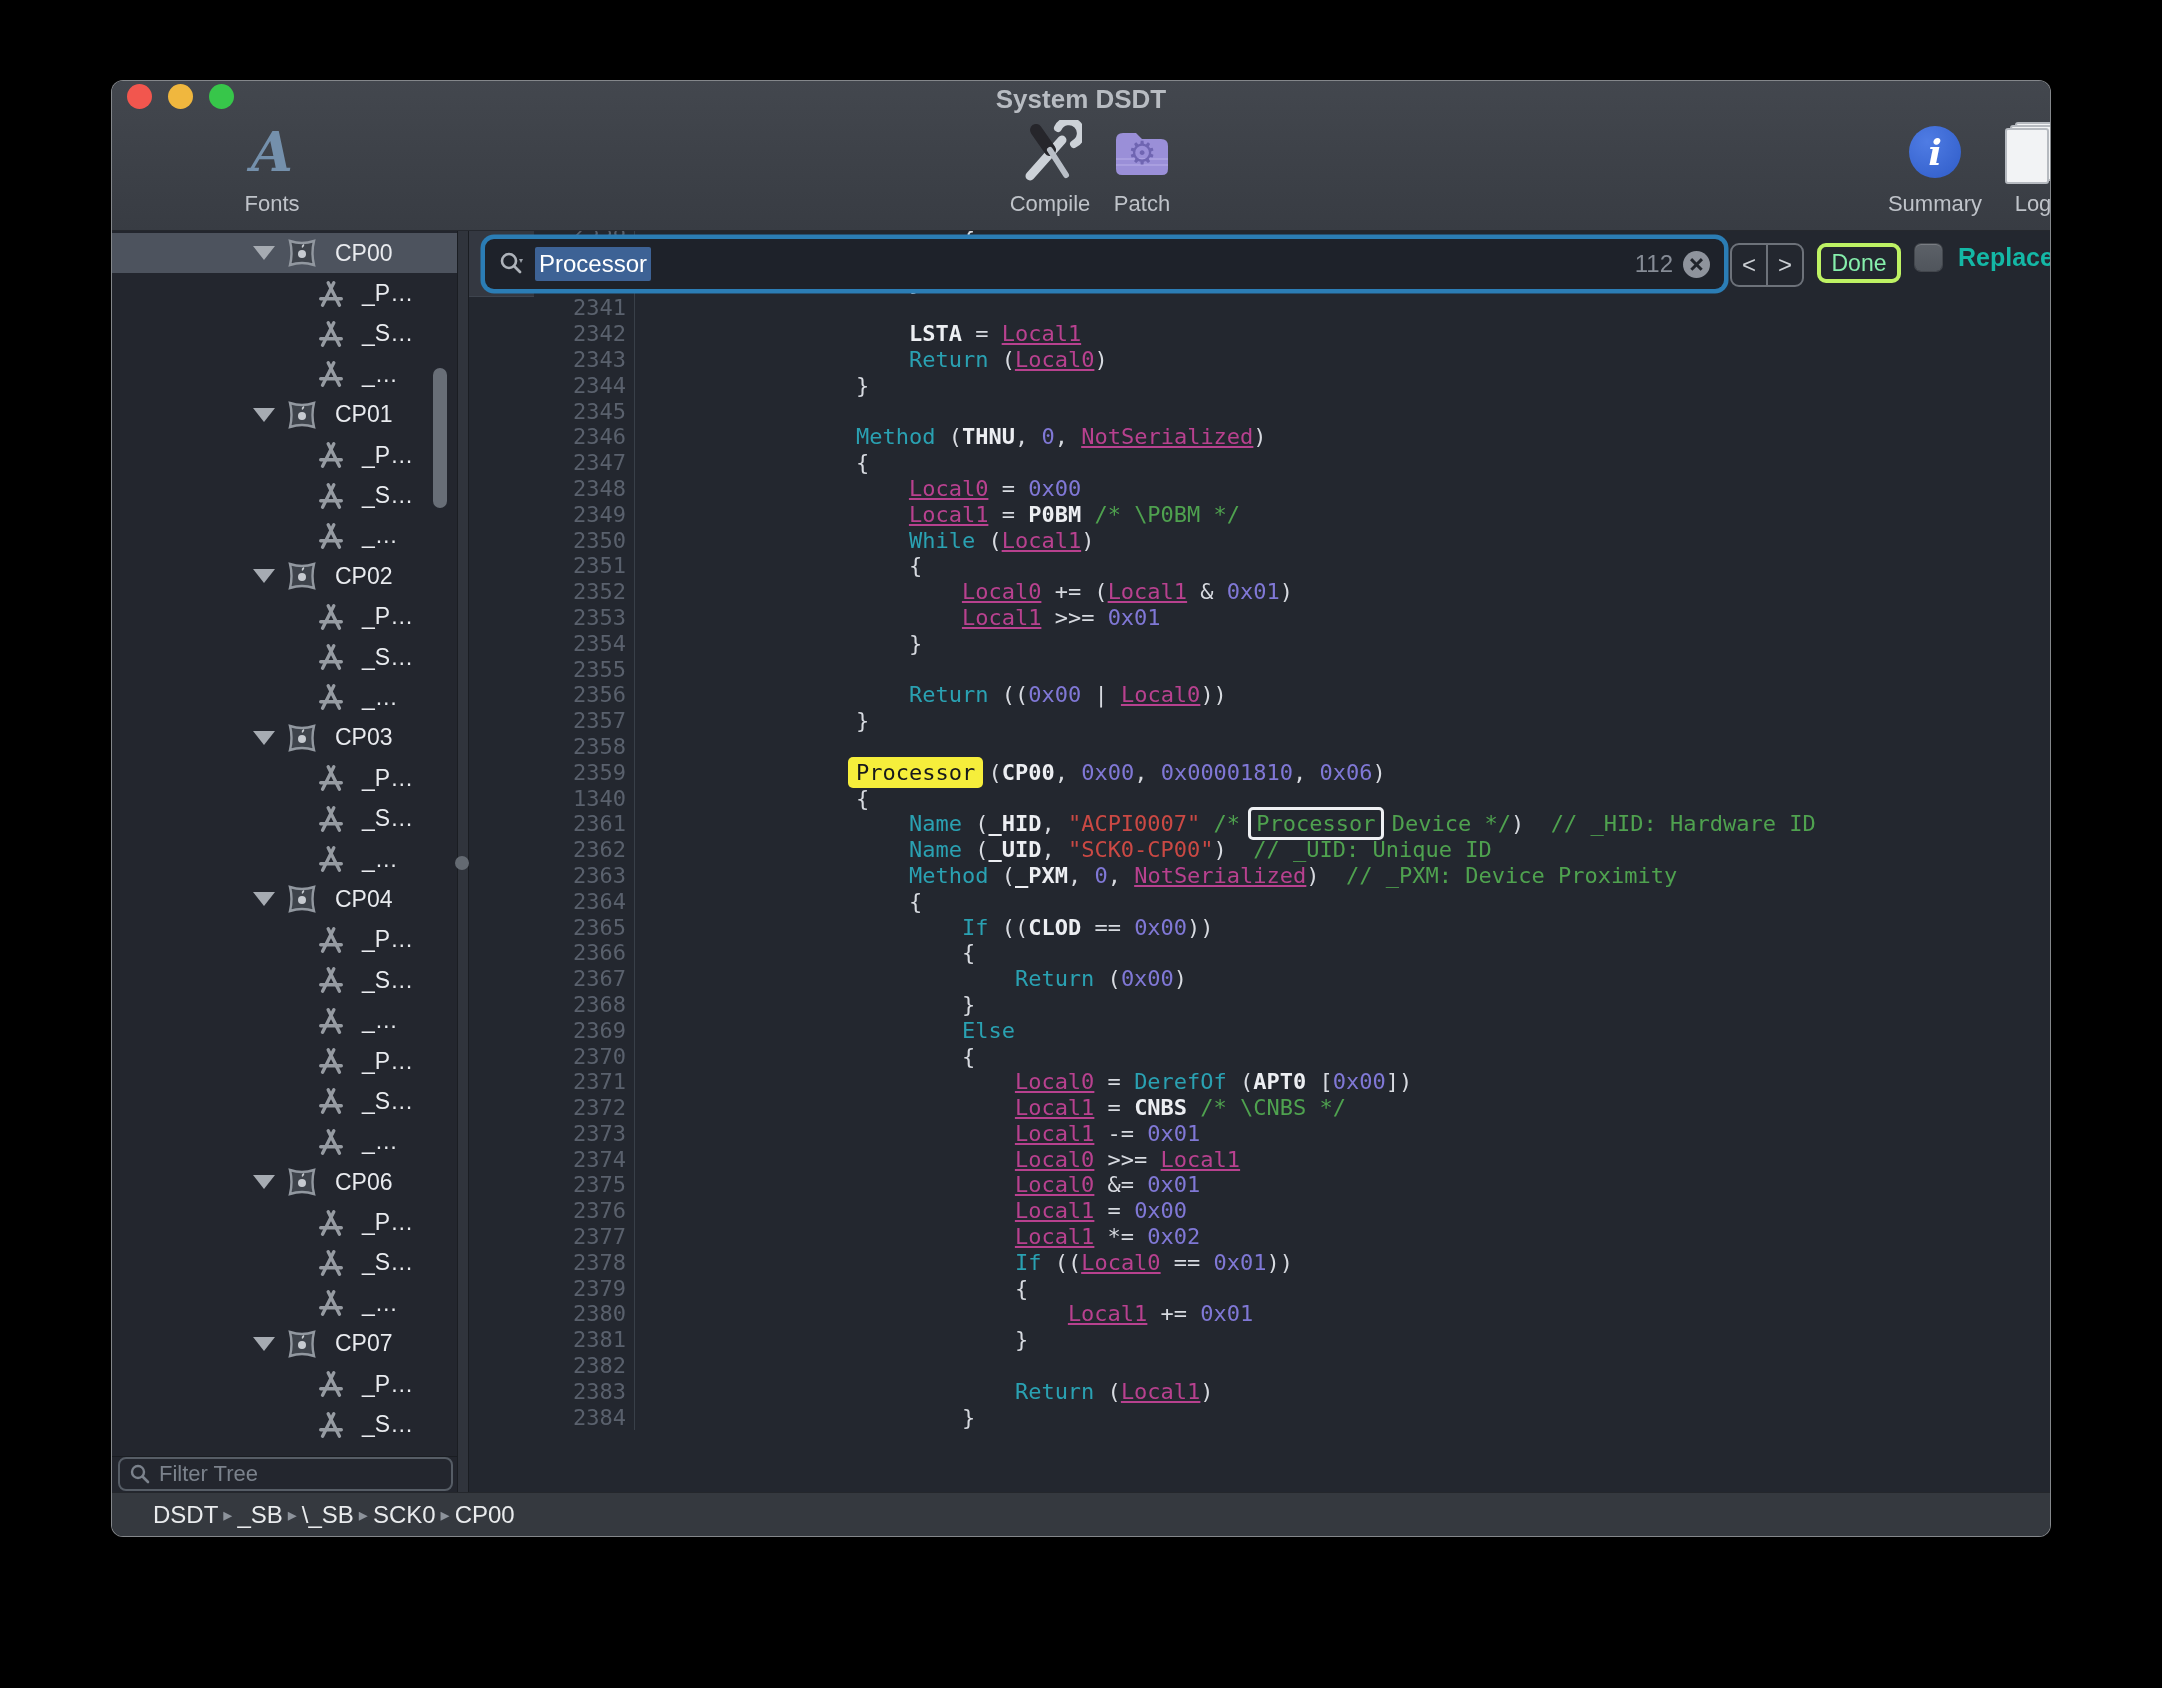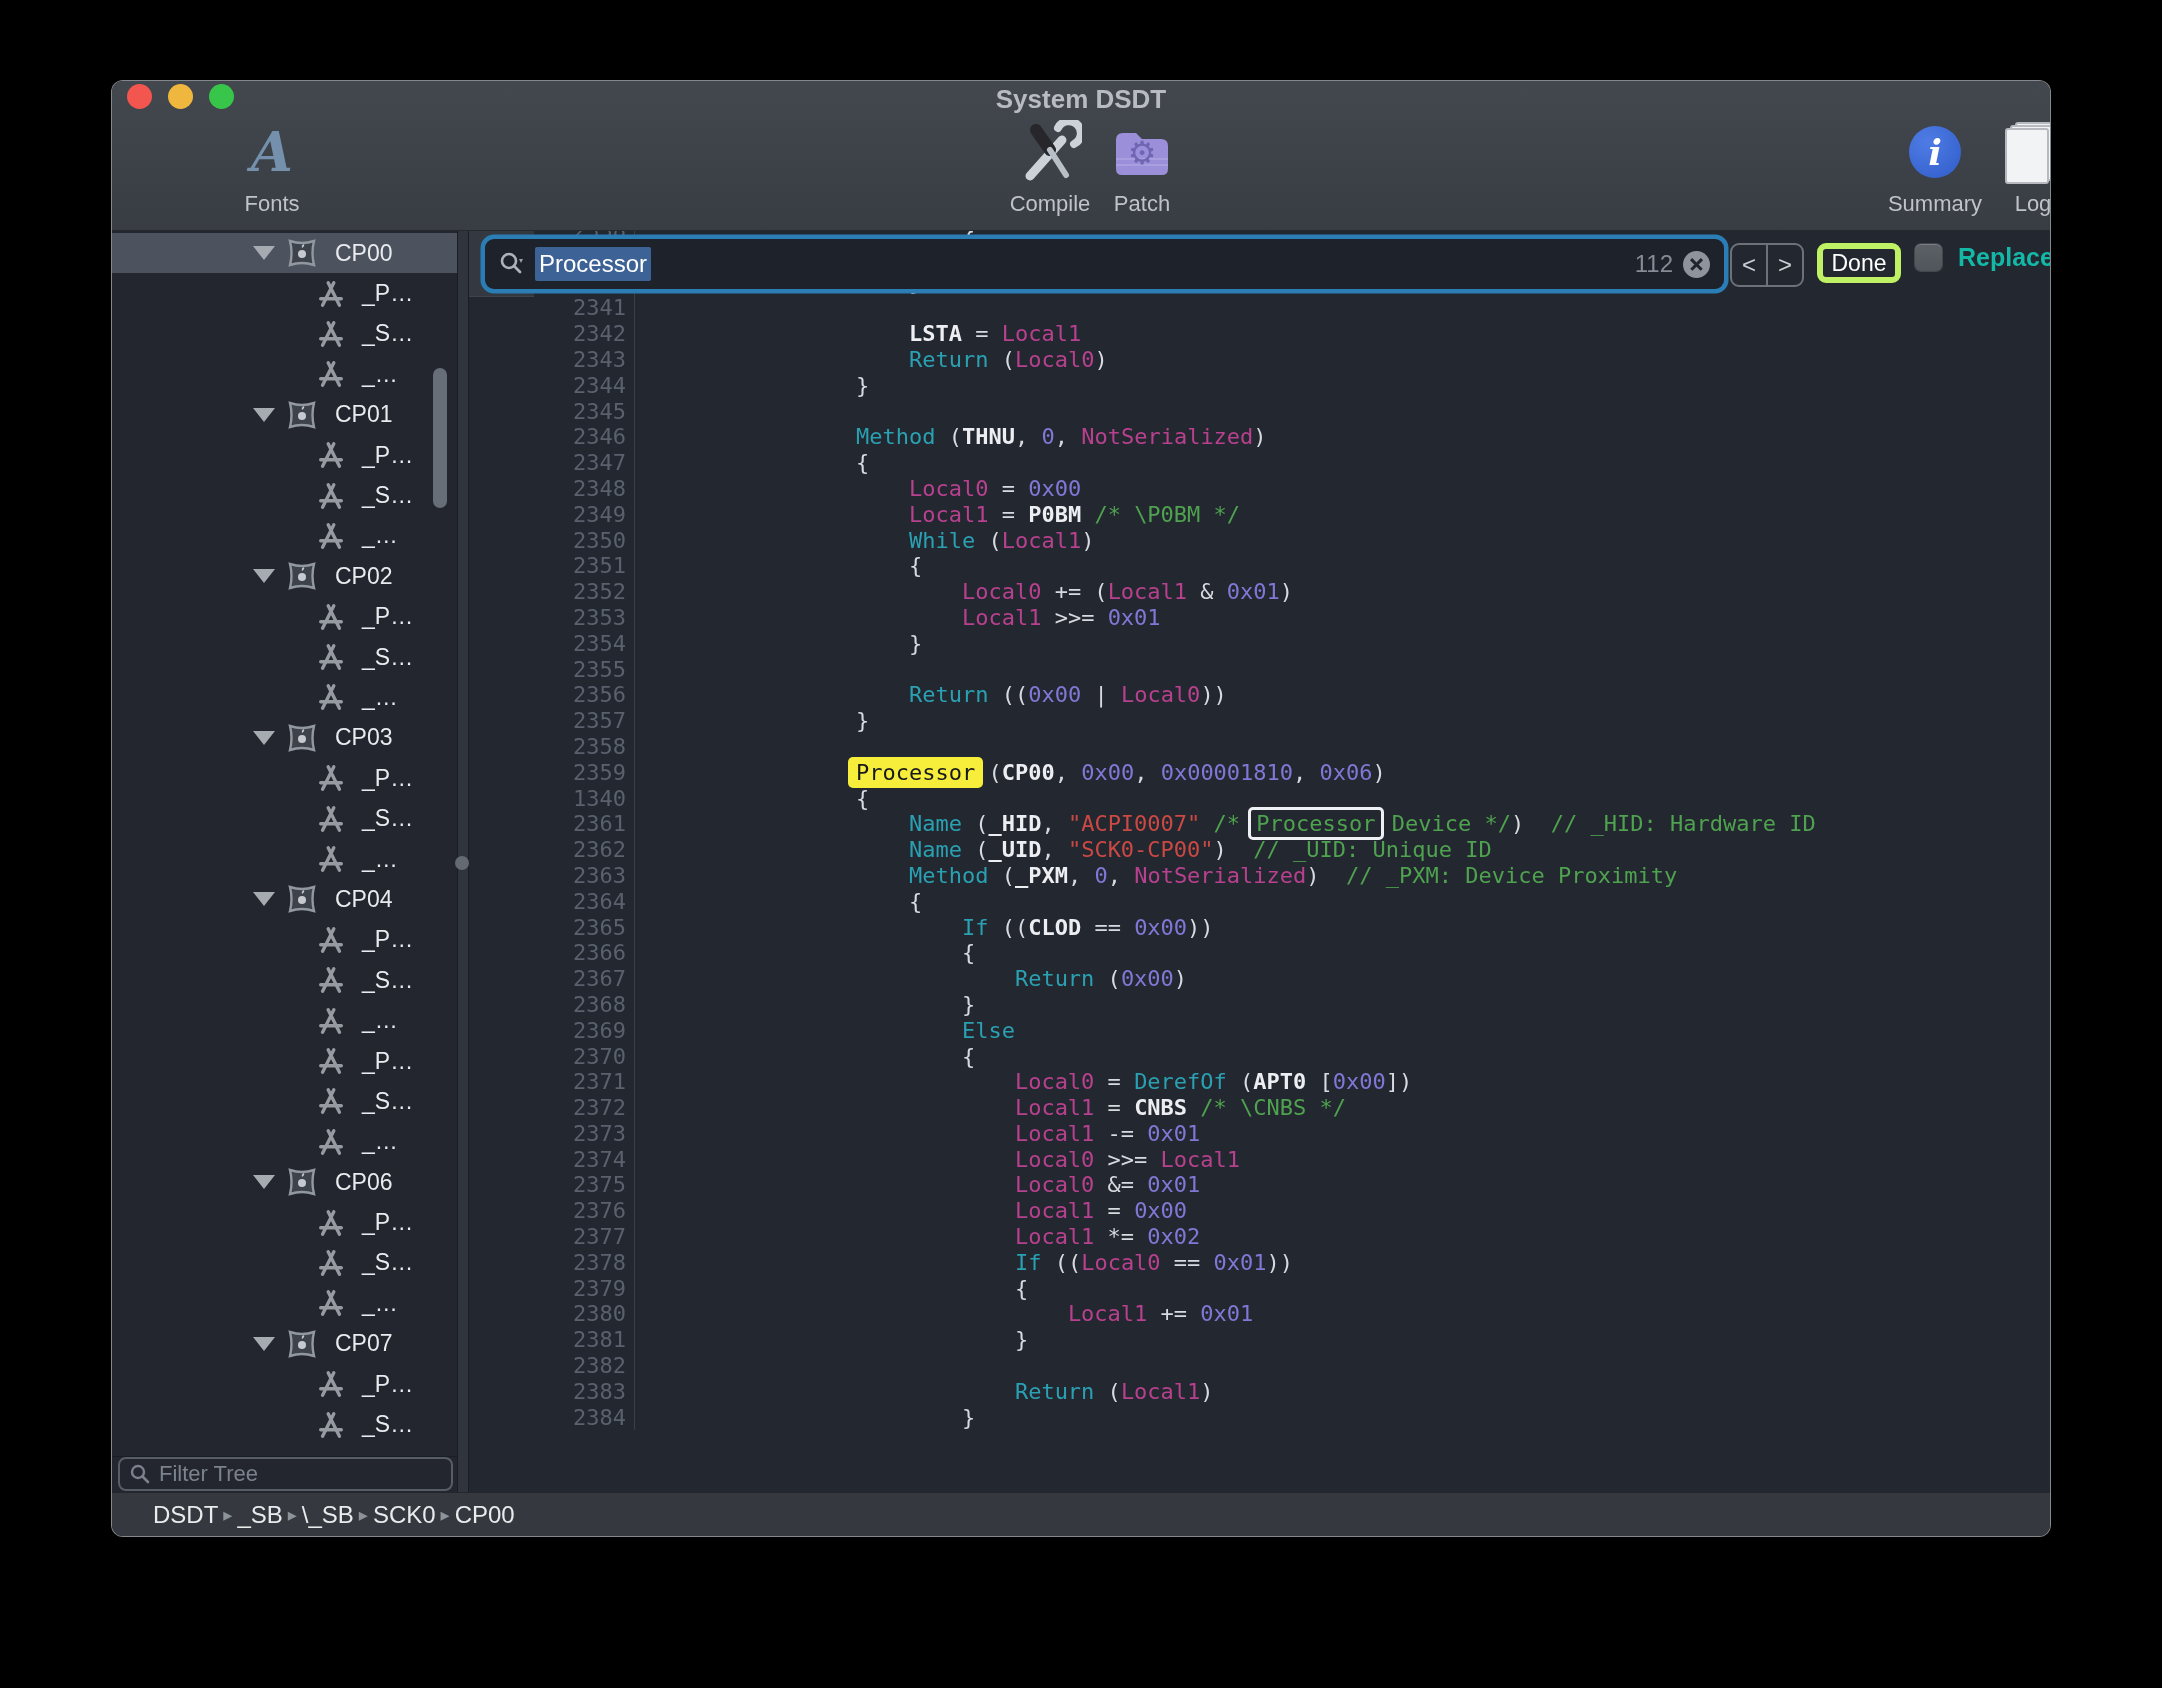--- a/index.html
+++ b/index.html
@@ -60,34 +60,34 @@
                padding:0 14px;box-sizing:border-box;gap:10px;}
   .q-sel{background:#3d6295;color:#fff;font-size:24px;padding:3px 4px;border-radius:2px;}
   .q-count{margin-left:auto;color:#868c96;font-size:24px;}
   .clearbtn{width:27px;height:27px;border-radius:50%;background:#8e939c;position:relative;flex:0 0 auto;}
   .clearbtn:before,.clearbtn:after{content:"";position:absolute;left:6px;top:12.5px;width:15px;height:2.6px;background:#20242b;}
   .clearbtn:before{transform:rotate(45deg);} .clearbtn:after{transform:rotate(-45deg);}
   .seg{position:absolute;left:1261px;top:12px;width:70px;height:40px;border:2px solid #6d727a;
        border-radius:9px;display:flex;color:#ccd0d5;font-size:24px;}
   .seg span{flex:1;display:flex;align-items:center;justify-content:center;}
   .seg span:last-child{border-left:2px solid #6d727a;}
-  .donebtn{position:absolute;left:1348px;top:12px;width:84px;height:40px;border:6px solid #bef264;
-           border-radius:9px;color:#ffffff;font-size:23px;display:flex;align-items:center;justify-content:center;box-sizing:border-box;}
+  .donebtn{position:absolute;left:1348px;top:12px;width:84px;height:40px;border:4px solid #bef264;
+           border-radius:9px;color:#86efac;font-size:23px;display:flex;align-items:center;justify-content:center;box-sizing:border-box;}
   .replace{position:absolute;left:1446px;top:12px;display:flex;align-items:center;gap:16px;}
   .checkbox{width:27px;height:27px;border-radius:6px;background:linear-gradient(#5c6168,#50555c);
             box-shadow:inset 0 1px 0 rgba(255,255,255,.18),0 0 0 1px #43474d;}
   .replace-label{color:#14b8a6;font-size:25px;font-weight:bold;}
   
   .viewport{flex:1 1 auto;overflow:hidden;}
   .code-inner{display:flex;margin-top:-13px;font-family:"DejaVu Sans Mono", monospace;font-size:22px;line-height:25.8px;}
   .gutter{width:101px;flex:0 0 101px;text-align:right;padding-right:8px;box-sizing:border-box;
           color:#5a616d;border-right:1px solid #394049;}
   .codecol{padding-left:62px;white-space:pre;}
   .cl{height:25.8px;}
-  .tk-p{color:#d7dae0;} .tk-k{color:#2aa1b2;} .tk-l{color:#b8418f;} .tk-n{color:#8078d6;}
+  .tk-p{color:#d7dae0;} .tk-k{color:#2aa1b2;} .tk-l{color:#b8418f;text-decoration:underline;} .tk-n{color:#8078d6;}
   .tk-s{color:#cb4944;} .tk-c{color:#4fa24f;} .tk-i{color:#eceef2;font-weight:bold;}
   .tk-y{background:#f6ee3b;color:#16181c;border-radius:5px;padding:3px 8px;margin:0 -8px;}
   .tk-o{color:#4fa24f;border:3px solid #eef0f3;border-radius:5px;padding:1px 5px;margin:-1px -5px;}
   
   .statusbar{height:43px;flex:0 0 43px;background:#35393f;border-top:1px solid #24272c;
              display:flex;align-items:center;padding-left:41px;gap:5px;}
   .crumb{color:#e9ebed;font-size:24px;font-weight:500;}
   .crumb-sep{color:#8d939b;font-size:18px;}
 </style>
 </head>

